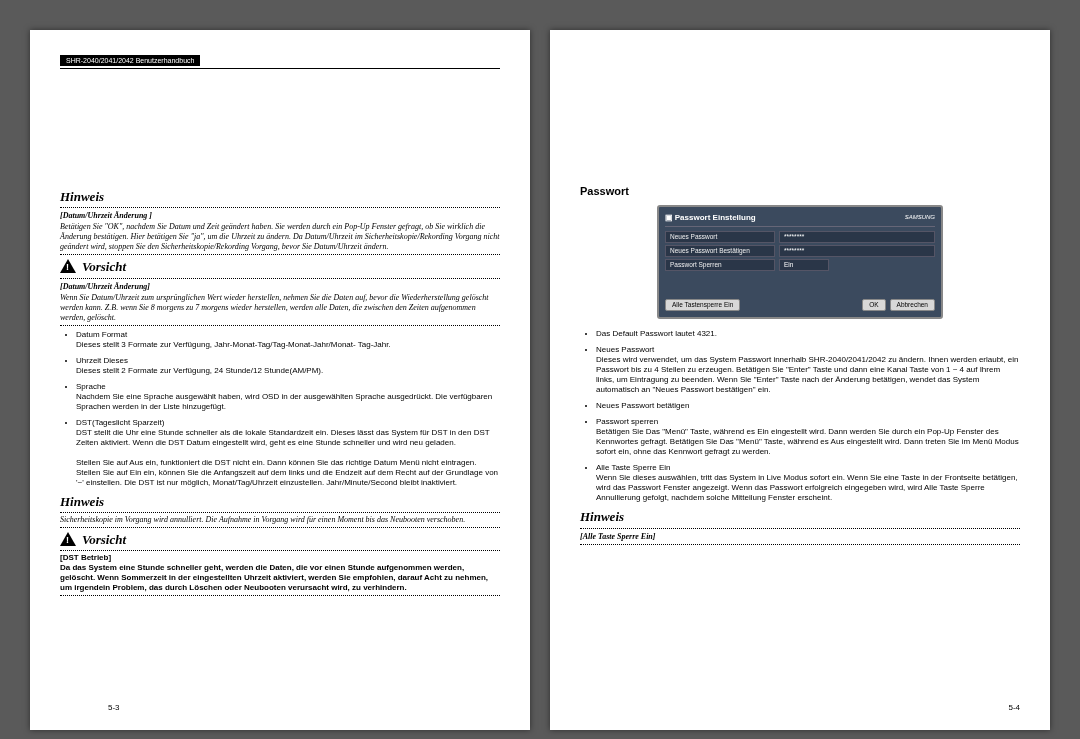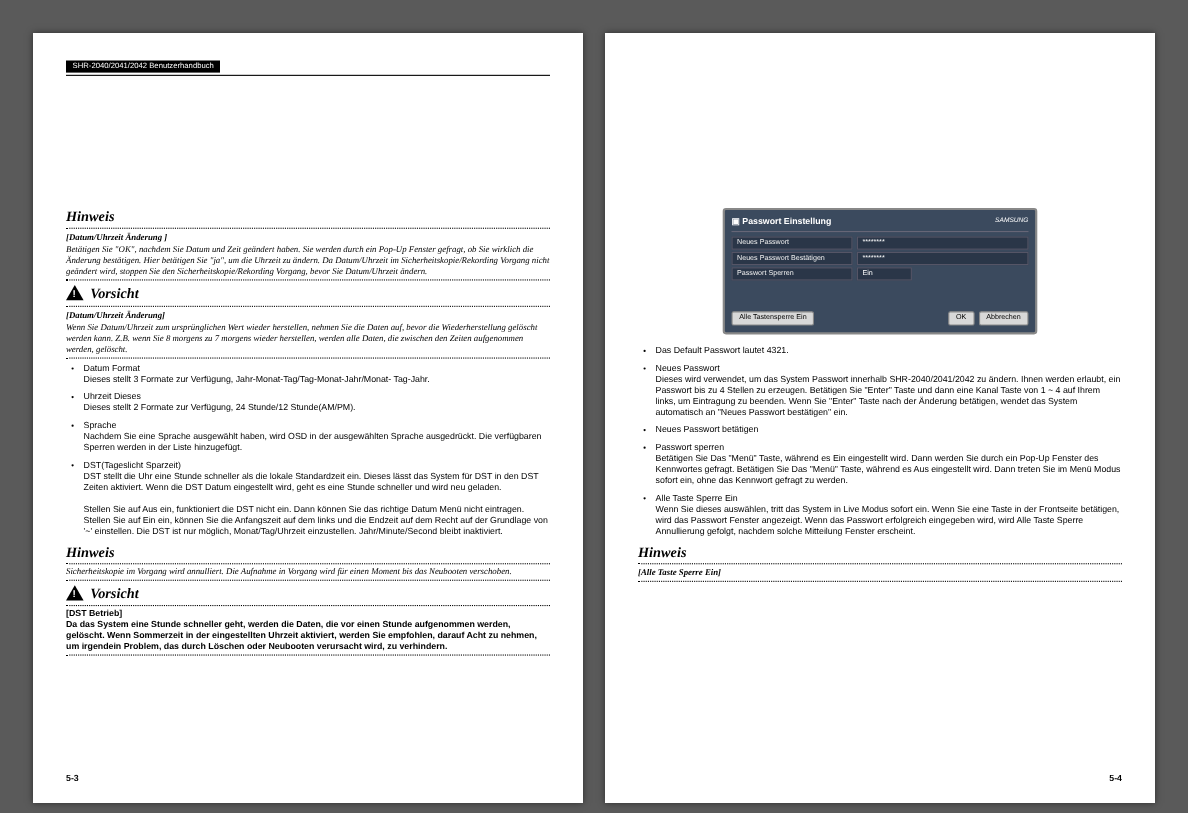--- a/index.html
+++ b/index.html
@@ -110,22 +110,23 @@
   }
   ul.bullets li { margin-bottom: 6px; }
   .section-head {
     font-weight: bold;
     font-size: 11px;
     margin-bottom: 6px;
   }
   .page-num {
     position: absolute;
     bottom: 18px;
-    font-weight: bold;
-    font-size: 8px;
+    font-weight: normal;
+    font-size: 8px;
+    margin-left: 48px;
   }
   .page-num.left { left: 30px; }
   .page-num.right { right: 30px; }
   
   .ui-box {
     width: 270px;
     margin: 4px auto 10px auto;
     border: 2px solid #888;
     background: #3b4a5e;
     padding: 6px;
@@ -205,21 +206,21 @@
         <li>
           <span>Datum Format</span><br>
           <span>Dieses stellt 3 Formate zur Verfügung, Jahr-Monat-Tag/Tag-Monat-Jahr/Monat- Tag-Jahr.</span>
         </li>
         <li>
           <span>Uhrzeit Dieses</span><br>
           <span>Dieses stellt 2 Formate zur Verfügung, 24 Stunde/12 Stunde(AM/PM).</span>
         </li>
         <li>
           <span>Sprache</span><br>
-          <span>Nachdem Sie eine Sprache ausgewählt haben, wird OSD in der ausgewählten Sprache ausgedrückt. Die verfügbaren Sperren werden in der Liste hinzugefügt.</span>
+          <span>Nachdem Sie eine Sprache ausgewählt haben, wird OSD in der ausgewählten Sprache ausgedrückt. Die verfügbaren Sprachen werden in der Liste hinzugefügt.</span>
         </li>
         <li>
           <span>DST(Tageslicht Sparzeit)</span><br>
           <span>DST stellt die Uhr eine Stunde schneller als die lokale Standardzeit ein. Dieses lässt das System für DST in den DST Zeiten aktiviert. Wenn die DST Datum eingestellt wird, geht es eine Stunde schneller und wird neu geladen.</span><br><br>
           <span>Stellen Sie auf Aus ein, funktioniert die DST nicht ein. Dann können Sie das richtige Datum Menü nicht eintragen. Stellen Sie auf Ein ein, können Sie die Anfangszeit auf dem links und die Endzeit auf dem Recht auf der Grundlage von '~' einstellen. Die DST ist nur möglich, Monat/Tag/Uhrzeit einzustellen. Jahr/Minute/Second bleibt inaktiviert.</span>
         </li>
       </ul>
 
       <div class="hinweis-title">Hinweis</div>
       <div class="dotted"></div>
@@ -231,20 +232,21 @@
       <div class="body-bold">[DST Betrieb]</div>
       <div class="body-bold" style="font-weight:bold">Da das System eine Stunde schneller geht, werden die Daten, die vor einen Stunde aufgenommen werden, gelöscht. Wenn Sommerzeit in der eingestellten Uhrzeit aktiviert, werden Sie empfohlen, darauf Acht zu nehmen, um irgendein Problem, das durch Löschen oder Neubooten verursacht wird, zu verhindern.</div>
       <div class="dotted"></div>
     </div>
 
     <div class="page-num left">5-3</div>
   </div>
 
   <div class="page right">
     <div class="content" style="margin-top:130px">
+      <div class="section-head">Passwort</div>
 
       <div class="ui-box">
         <div class="ui-titlebar">
           <span class="t">▣ <span>Passwort Einstellung</span></span>
           <span class="logo">SAMSUNG</span>
         </div>
         <div class="ui-row">
           <div class="ui-label">Neues Passwort</div>
           <div class="ui-field">********</div>
         </div>

